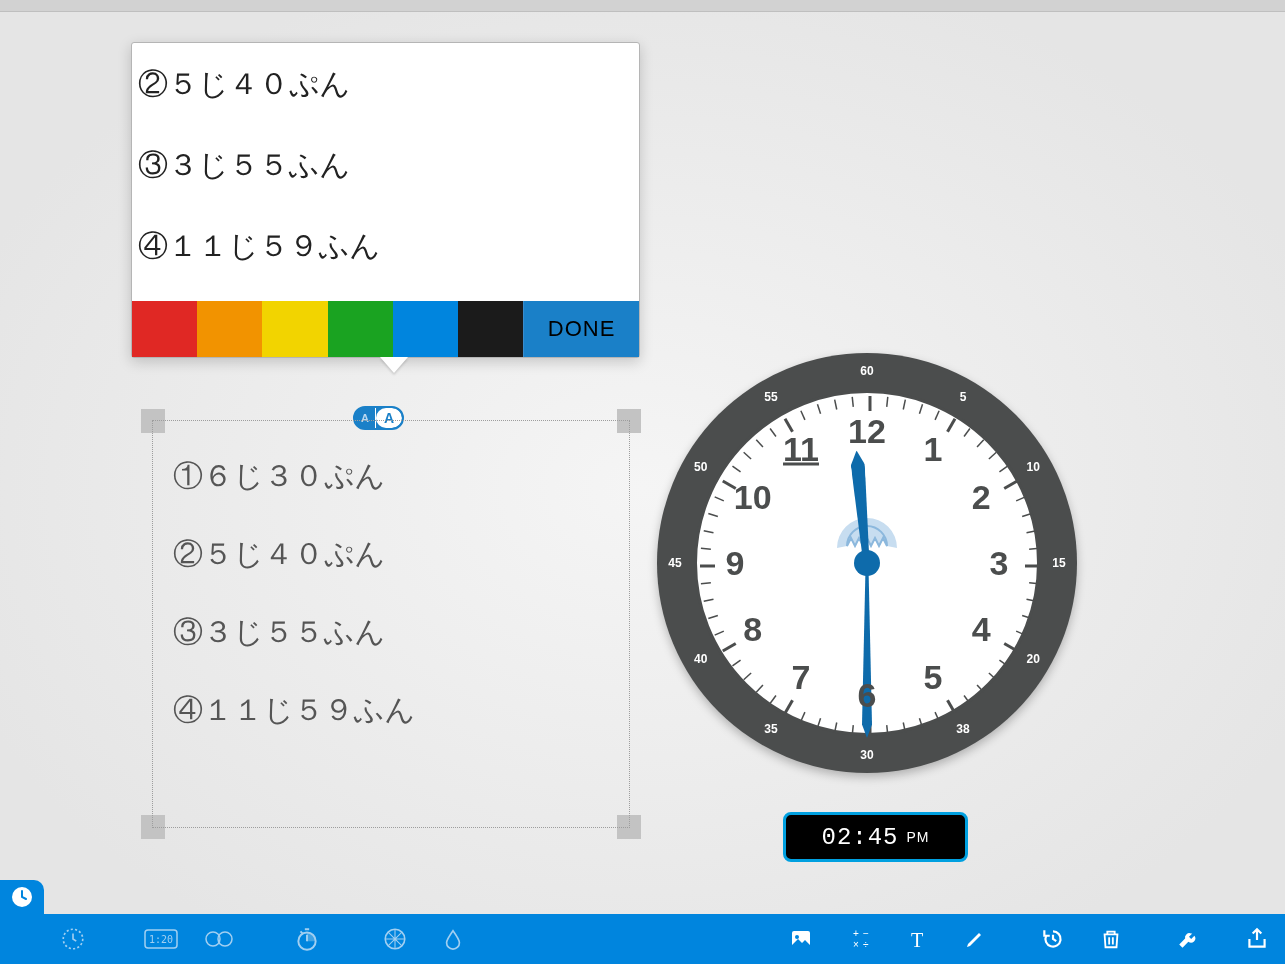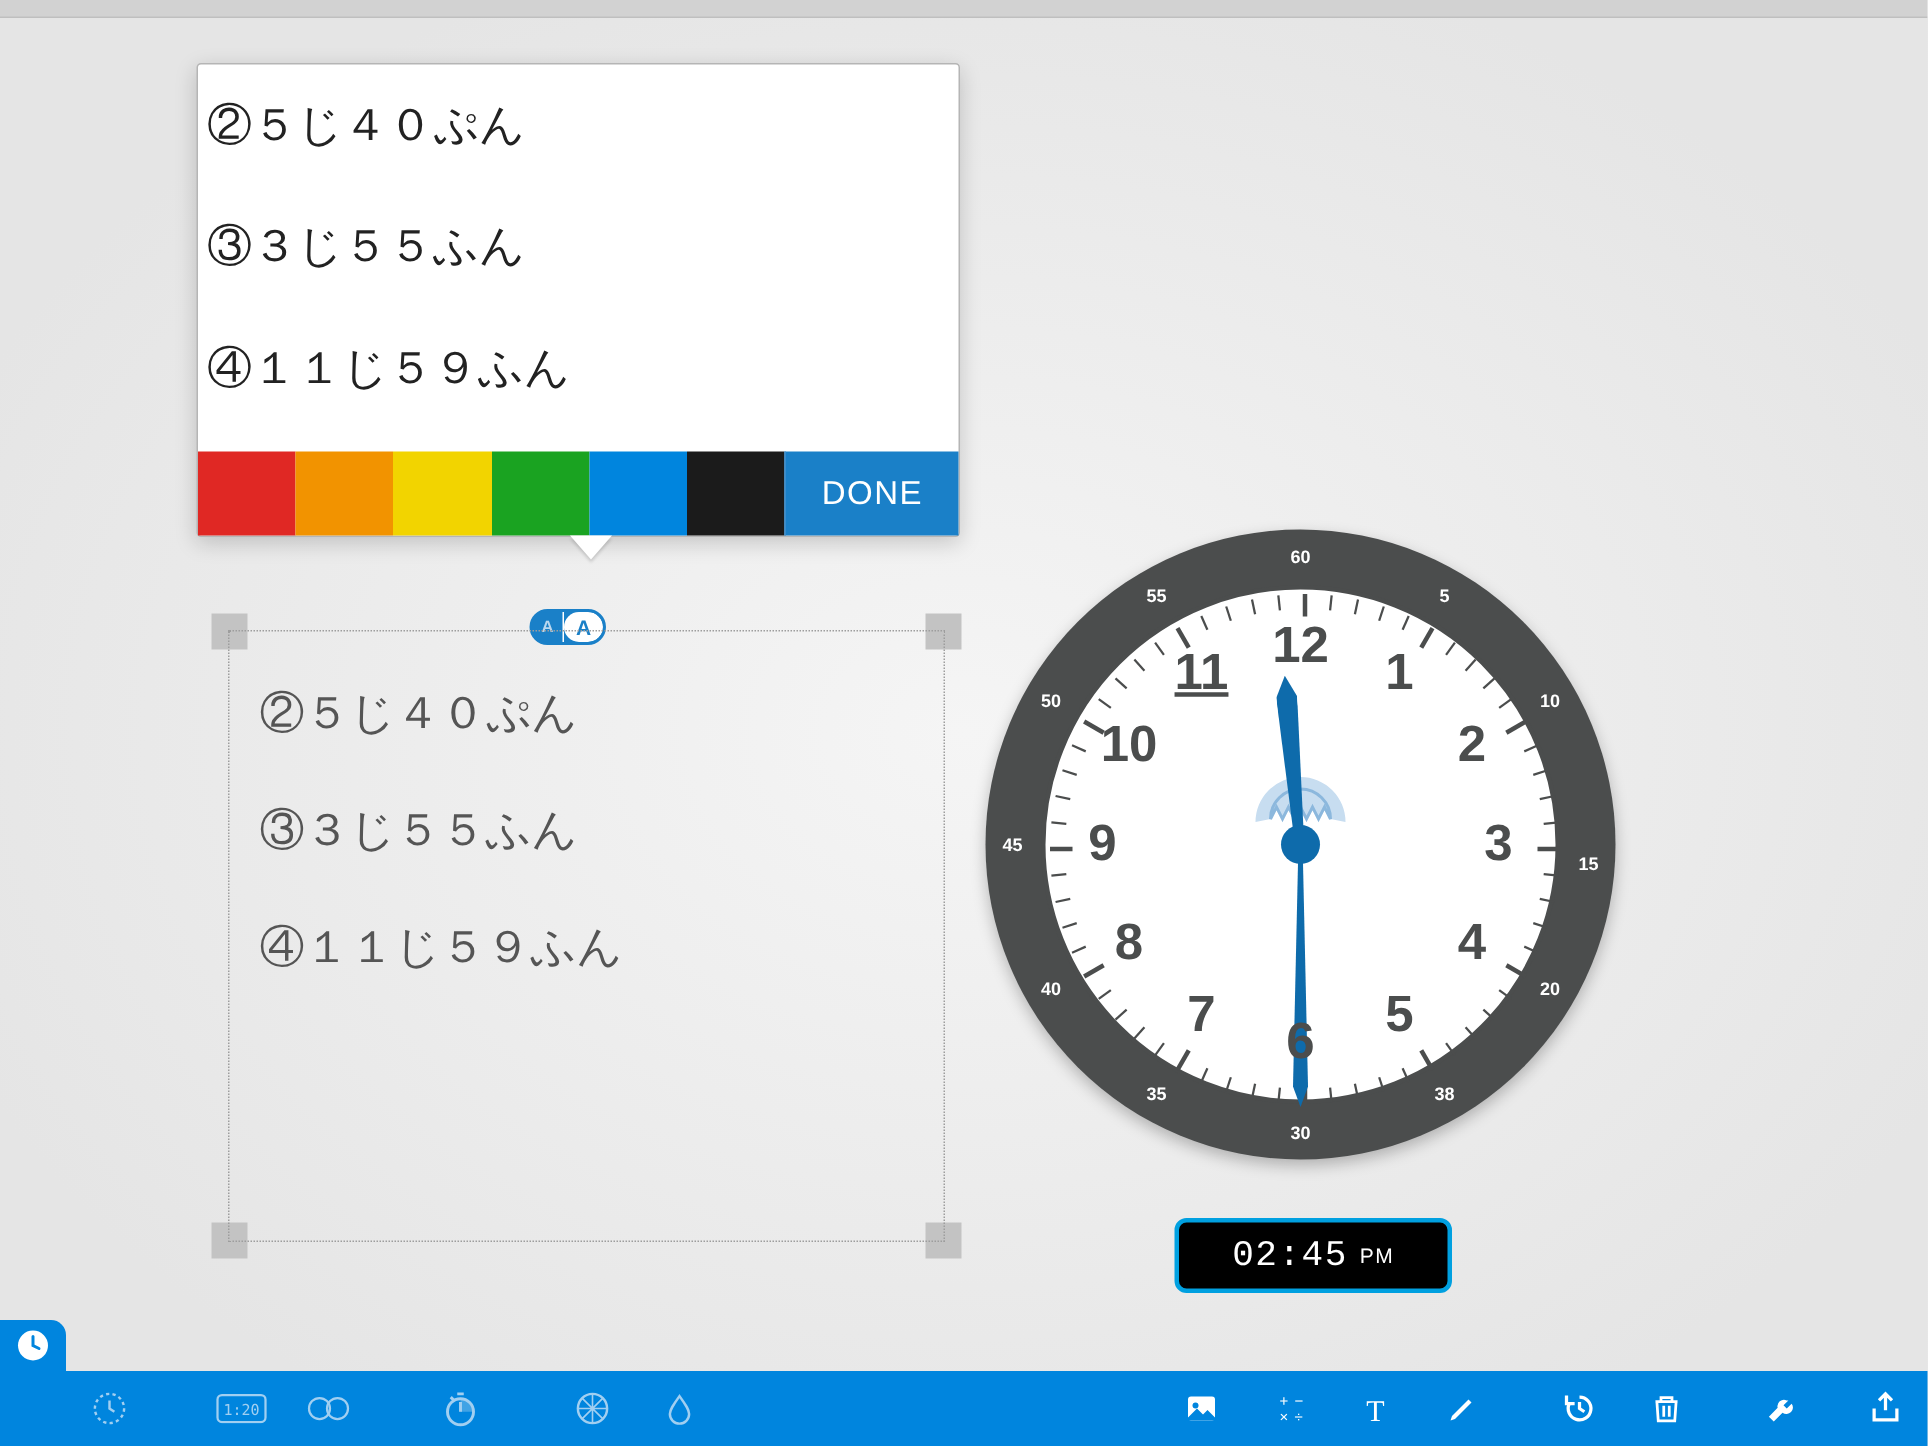--- a/index.html
+++ b/index.html
@@ -6,21 +6,21 @@
 html, body { width: 1285px; height: 964px; font-family: Arial, sans-serif; background: #e8e8e8; overflow: hidden; }
 .top-strip { height: 12px; background: #d2d2d2; border-bottom: 1px solid #bfbfbf; }
 .canvas { position: relative; width: 1286px; height: 952px; background: radial-gradient(ellipse at center, #f5f5f5 0%, #e5e5e5 80%); }
 
 
 .editor-popup { position: absolute; left: 131px; top: 30px; width: 509px; border: 1px solid #b5b5b5; background: #fff; box-shadow: 0 4px 14px rgba(0,0,0,0.18); border-radius: 3px; }
 .editor-body { height: 258px; overflow-y: scroll; font-size: 30px; line-height: 2.7; padding-left: 6px; color: #222; font-family: serif; }
 .editor-body p { white-space: nowrap; }
 .color-row { display: flex; height: 56px; }
 .swatch { flex: 1; height: 56px; }
-.done-btn { flex: 0 0 116px; background:#1a80c8;color:#ffffff;font-size:22px;display:flex;align-items:center;justify-content:center;border-left:1px solid #3a8ccc; letter-spacing:1px;}
+.done-btn { flex: 0 0 116px; background:#1a80c8;color:#000000;font-size:22px;display:flex;align-items:center;justify-content:center;border-left:1px solid #3a8ccc; letter-spacing:1px;}
 .popup-tail { position:absolute; bottom:-16px; left:248px; width:0; height:0; border-left:14px solid transparent; border-right:14px solid transparent; border-top:16px solid #fff; filter:drop-shadow(0 2px 1px rgba(0,0,0,0.15)); }
 
 
 .text-block-wrap { position:absolute; left:141px; top:397px; width:500px; height:430px; }
 .handle { position:absolute; width:24px; height:24px; background:#c3c3c3; }
 .h-tl{top:0;left:0;} .h-tr{top:0;right:0;} .h-bl{bottom:0;left:0;} .h-br{bottom:0;right:0;}
 .block-border { position:absolute; left:11px; top:11px; right:11px; bottom:11px; border:1px dotted #9d9d9d; background:transparent; padding:16px 20px; }
 .block-border p { font-size:30px; line-height:2.6; color:#555; font-family: serif; }
 .block-border p.title { font-size:31px; }
 
@@ -85,20 +85,21 @@
     <div class="handle h-bl"></div>
     <div class="handle h-br"></div>
     <div class="size-toggle">
       <div class="size-pill">
         <div class="size-opt sm">A</div>
         <div class="size-div"></div>
         <div class="size-opt sel">A</div>
       </div>
     </div>
     <div class="block-border">
+      <p>①６じ３０ぷん</p>
       <p>②５じ４０ぷん</p>
       <p>③３じ５５ふん</p>
       <p>④１１じ５９ふん</p>
     </div>
   </div>
 
   <div class="clock-wrap">
     <div class="clock-outer"></div>
     <div class="clock-inner">
       <svg width="346" height="346" style="position:absolute;left:0;top:0" id="tick-svg">
@@ -171,21 +172,21 @@
           <path d="M10 40 A30 30 0 0 1 70 40 L60 38 A20 20 0 0 0 20 38 Z" fill="#c7ddf0"></path>
           <path d="M20 38 L24 30 L28 38 L32 30 L36 38 L40 30 L44 38 L48 30 L52 38 L56 30 L60 38 A20 20 0 0 0 20 38Z" fill="#c7ddf0" stroke="#8cb8dd" stroke-width="2"></path>
         </svg>
     </div>
     <div class="hand hand-minute" id="min-hand" style="clip-path: polygon(0px 35%, 92% 0px, 100% 50%, 92% 100%, 0px 65%); transform: rotate(90deg);"></div>
     <div class="hand hand-hour" id="hour-hand" style="clip-path: polygon(0px 30%, 88% 0px, 100% 50%, 88% 100%, 0px 70%); transform: rotate(-95deg);"></div>
     <div class="hub"></div>
   <div class="num-outer" style="left: 210px; top: 18px;">60</div>
       <div class="num-outer" style="left: 306px; top: 43.7231px;">5</div>
       <div class="num-outer" style="left: 376.277px; top: 114px;">10</div>
-      <div class="num-outer" style="left: 402px; top: 210px; margin-top: 13px;">15</div>
+      <div class="num-outer" style="left: 402px; top: 210px;">15</div>
       <div class="num-outer" style="left: 376.277px; top: 306px;">20</div>
       <div class="num-outer" style="left: 306px; top: 376.277px;">38</div>
       <div class="num-outer" style="left: 210px; top: 402px;">30</div>
       <div class="num-outer" style="left: 114px; top: 376.277px;">35</div>
       <div class="num-outer" style="left: 43.7231px; top: 306px;">40</div>
       <div class="num-outer" style="left: 18px; top: 210px;">45</div>
       <div class="num-outer" style="left: 43.7231px; top: 114px;">50</div>
       <div class="num-outer" style="left: 114px; top: 43.7231px;">55</div>
       <div class="num-inner" style="left: 210px; top: 78px;">12</div>
       <div class="num-inner" style="left: 276px; top: 95.6846px;">1</div>

